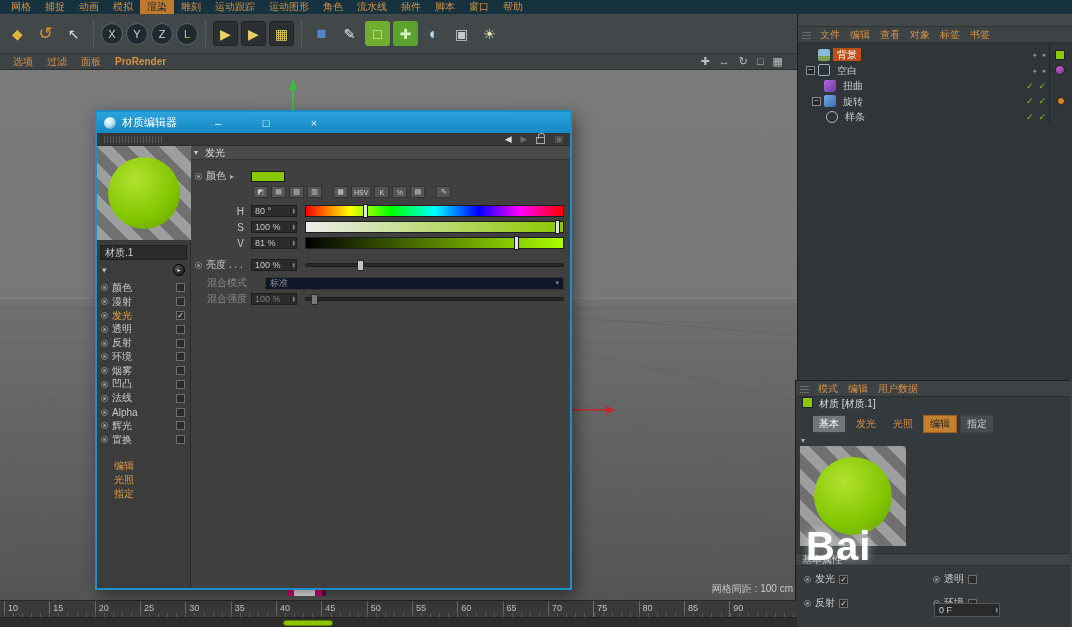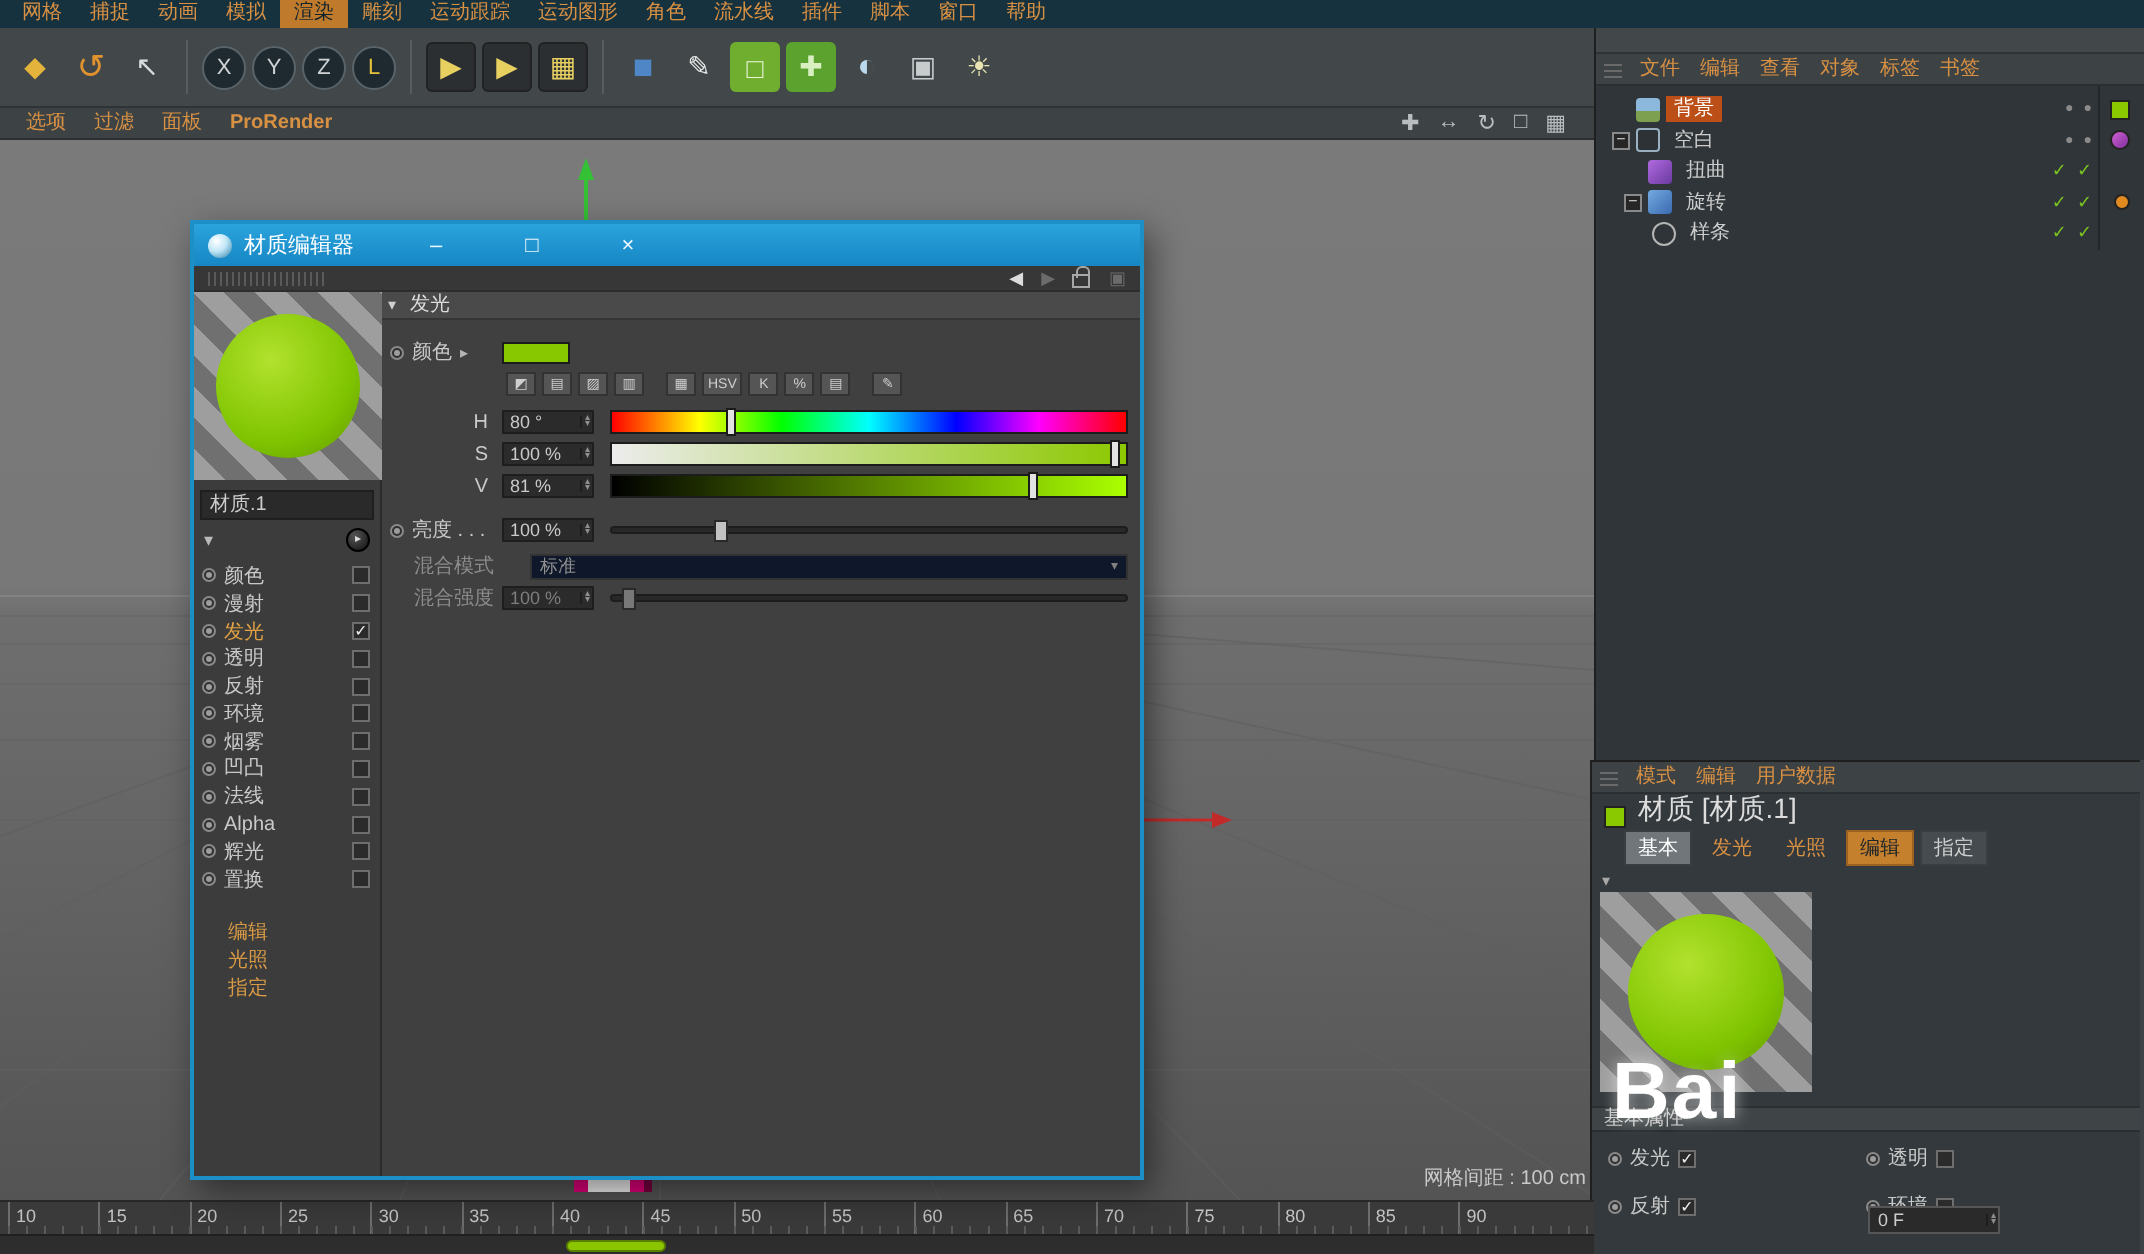--- a/index.html
+++ b/index.html
@@ -123,21 +123,21 @@
   .sel .olabel{background:#bc4f17;color:#fff}
   .marks{position:absolute;right:26px;display:flex;gap:5px}
   .marks-gray .marks i{color:#8a8a8a;font-size:7px}
   .marks-green .marks i{color:#7cc520;font-size:9px;font-weight:bold}
   .ochip{position:absolute;right:7px;width:10px;height:10px;border:1px solid #222}
   .chip-green .ochip{background:#8ac800}
   .chip-purple .ochip{background:linear-gradient(135deg,#d060d0,#8030a0);border-radius:50%}
   .chip-orange .ochip{background:#e08a20;border-radius:50%;width:8px;height:8px}
 
   .attr-panel{position:absolute;left:795px;top:380px;width:275px;height:247px;background:#33393c;border-left:1px solid #1f1f1f;border-top:1px solid #1f1f1f;z-index:3}
-  .attr-objline{display:flex;align-items:flex-end;gap:6px;height:17px;padding:0 6px;color:#ddd;font-size:14px}
+  .attr-objline{display:flex;align-items:flex-start;gap:6px;height:17px;padding:0 6px;color:#ddd;font-size:10px}
   .attr-chip{width:11px;height:11px;background:#8ac800;border:1px solid #222}
   .attr-tabs{display:flex;gap:3px;padding:1px 16px 2px}
   .tab{padding:1px 6px;font-size:10px;background:#454b4e;color:#cfcfcf;border:1px solid #393e41;cursor:pointer}
   .tab.active{background:#70767a;color:#fff}
   .tab.plain{background:transparent;border-color:transparent;color:#d89043}
   .tab.orange{background:#c5802e;border-color:#9a6120;color:#20262a}
   .attr-collapse{color:#a8a8a8;font-size:8px;padding:1px 0 0 5px}
   .attr-preview{margin:1px 0 0 4px;width:106px;height:100px;background:repeating-linear-gradient(45deg,#9e9e9e 0 11px,#707070 11px 22px);position:relative;cursor:pointer}
   .attr-preview .ball{width:78px;height:78px}
   .attr-section{margin-top:7px;height:13px;background:#3f4547;border-top:1px solid #2c2f31;border-bottom:1px solid #2c2f31;color:#ccc;font-size:10px;line-height:12px;padding-left:6px}

